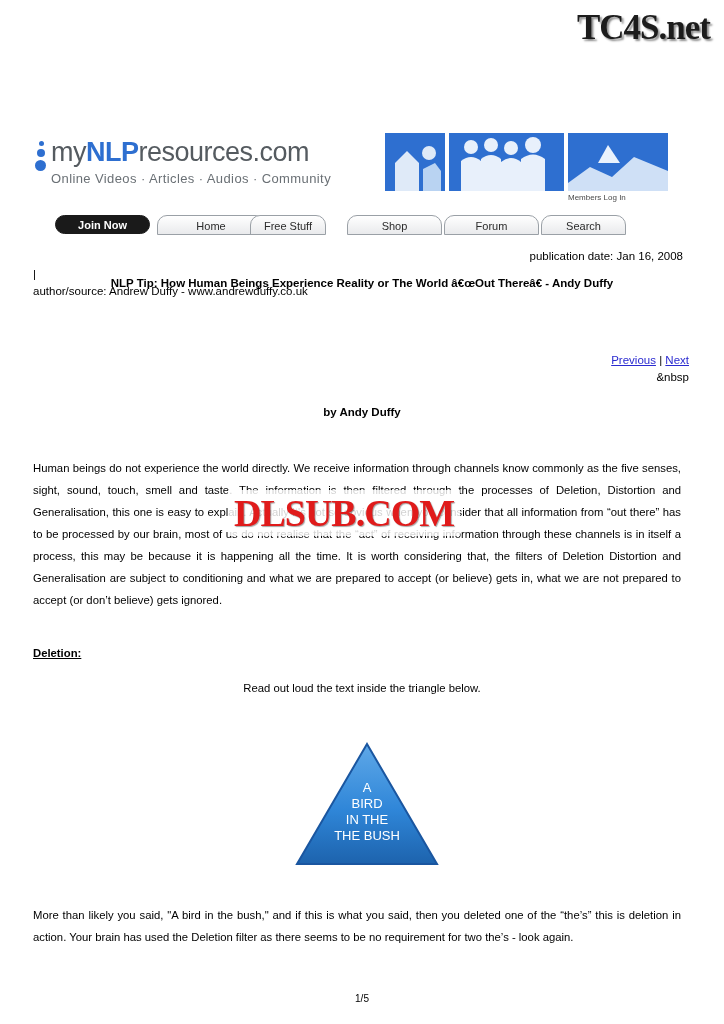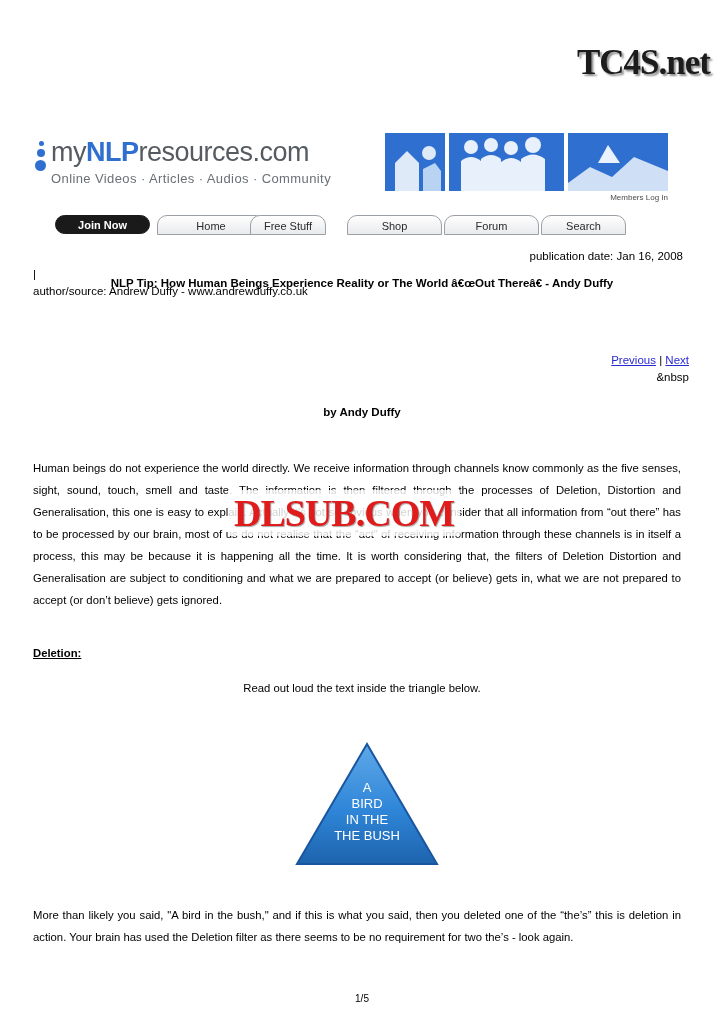--- a/index.html
+++ b/index.html
@@ -27,21 +27,20 @@
   .tc4s {
     position: absolute;
     right: 14px;
     top: 8px;
     font-family: "Liberation Serif", serif;
     font-weight: bold;
     font-size: 35px;
     color: #1c1c1c;
     letter-spacing: -1px;
     text-shadow: 2px 2px 2px rgba(0,0,0,0.45);
-    margin-top: 35px;
   }
 
   
   .banner {
     position: absolute;
     left: 33px;
     top: 133px;
     width: 605px;
     height: 100px;
   }
@@ -97,21 +96,21 @@
   }
   .photo.p1 { left: 352px; width: 60px; }
   .photo.p2 { left: 416px; width: 115px; }
   .photo.p3 { left: 535px; width: 100px; }
   .photo svg { display: block; }
   .members {
     position: absolute;
     left: 535px;
     top: 60px;
     width: 100px;
-    text-align: right;
+    text-align: left;
     font-size: 8px;
     color: #4a4a4a;
   }
 
   
   .nav {
     position: absolute;
     left: 55px;
     top: 215px;
     height: 22px;

